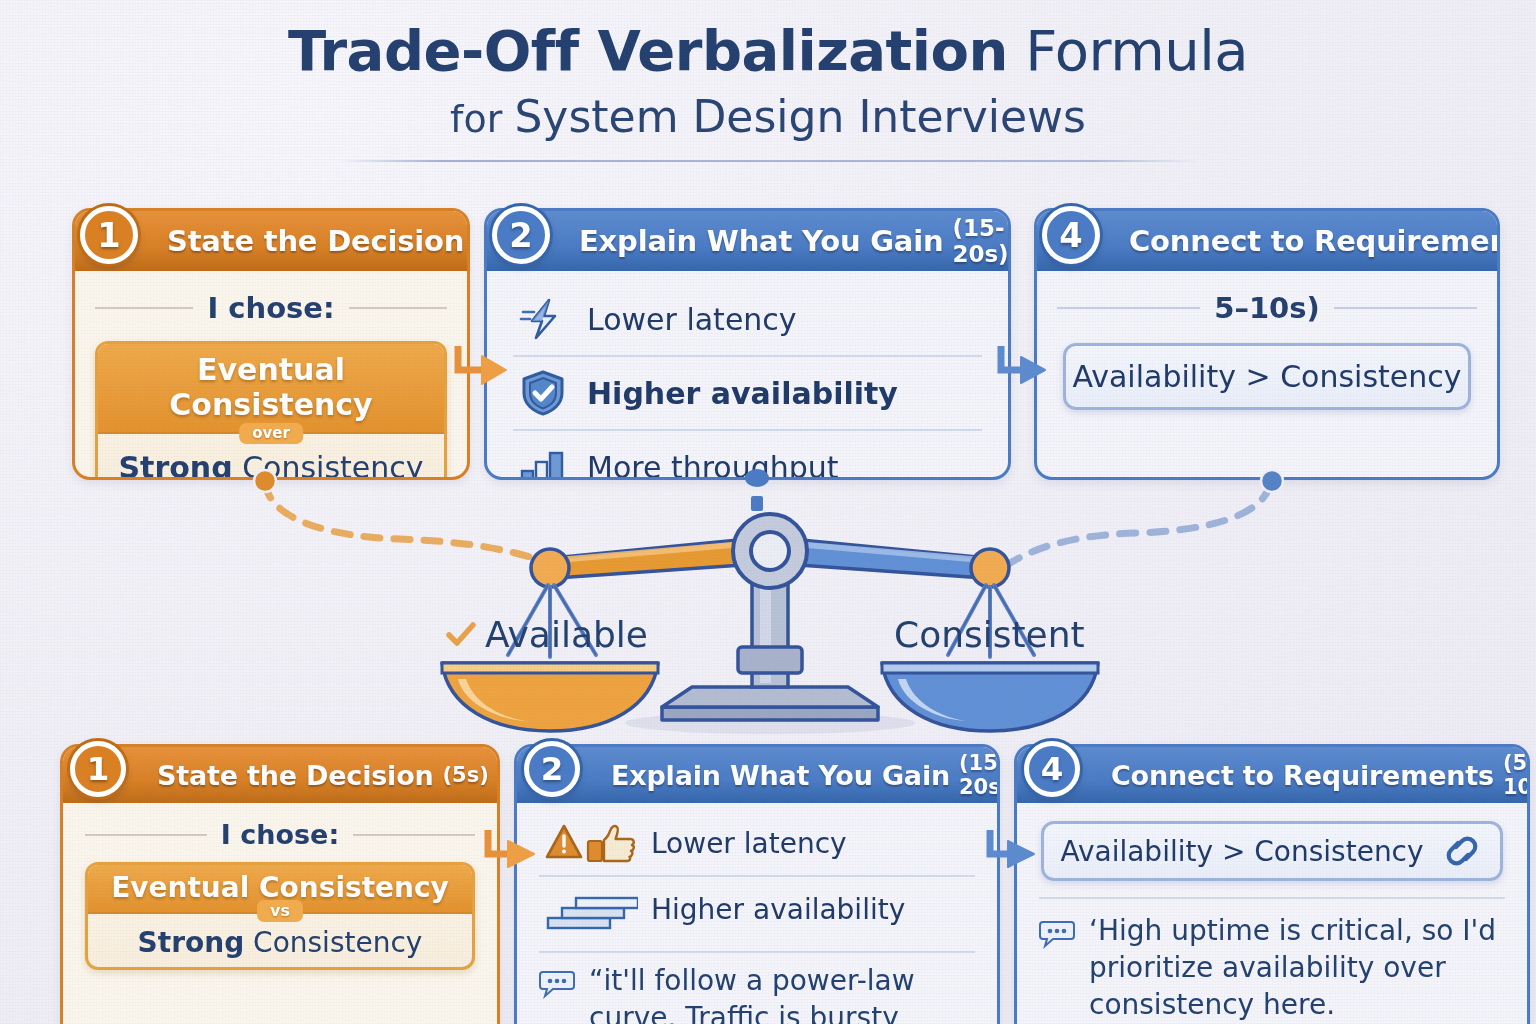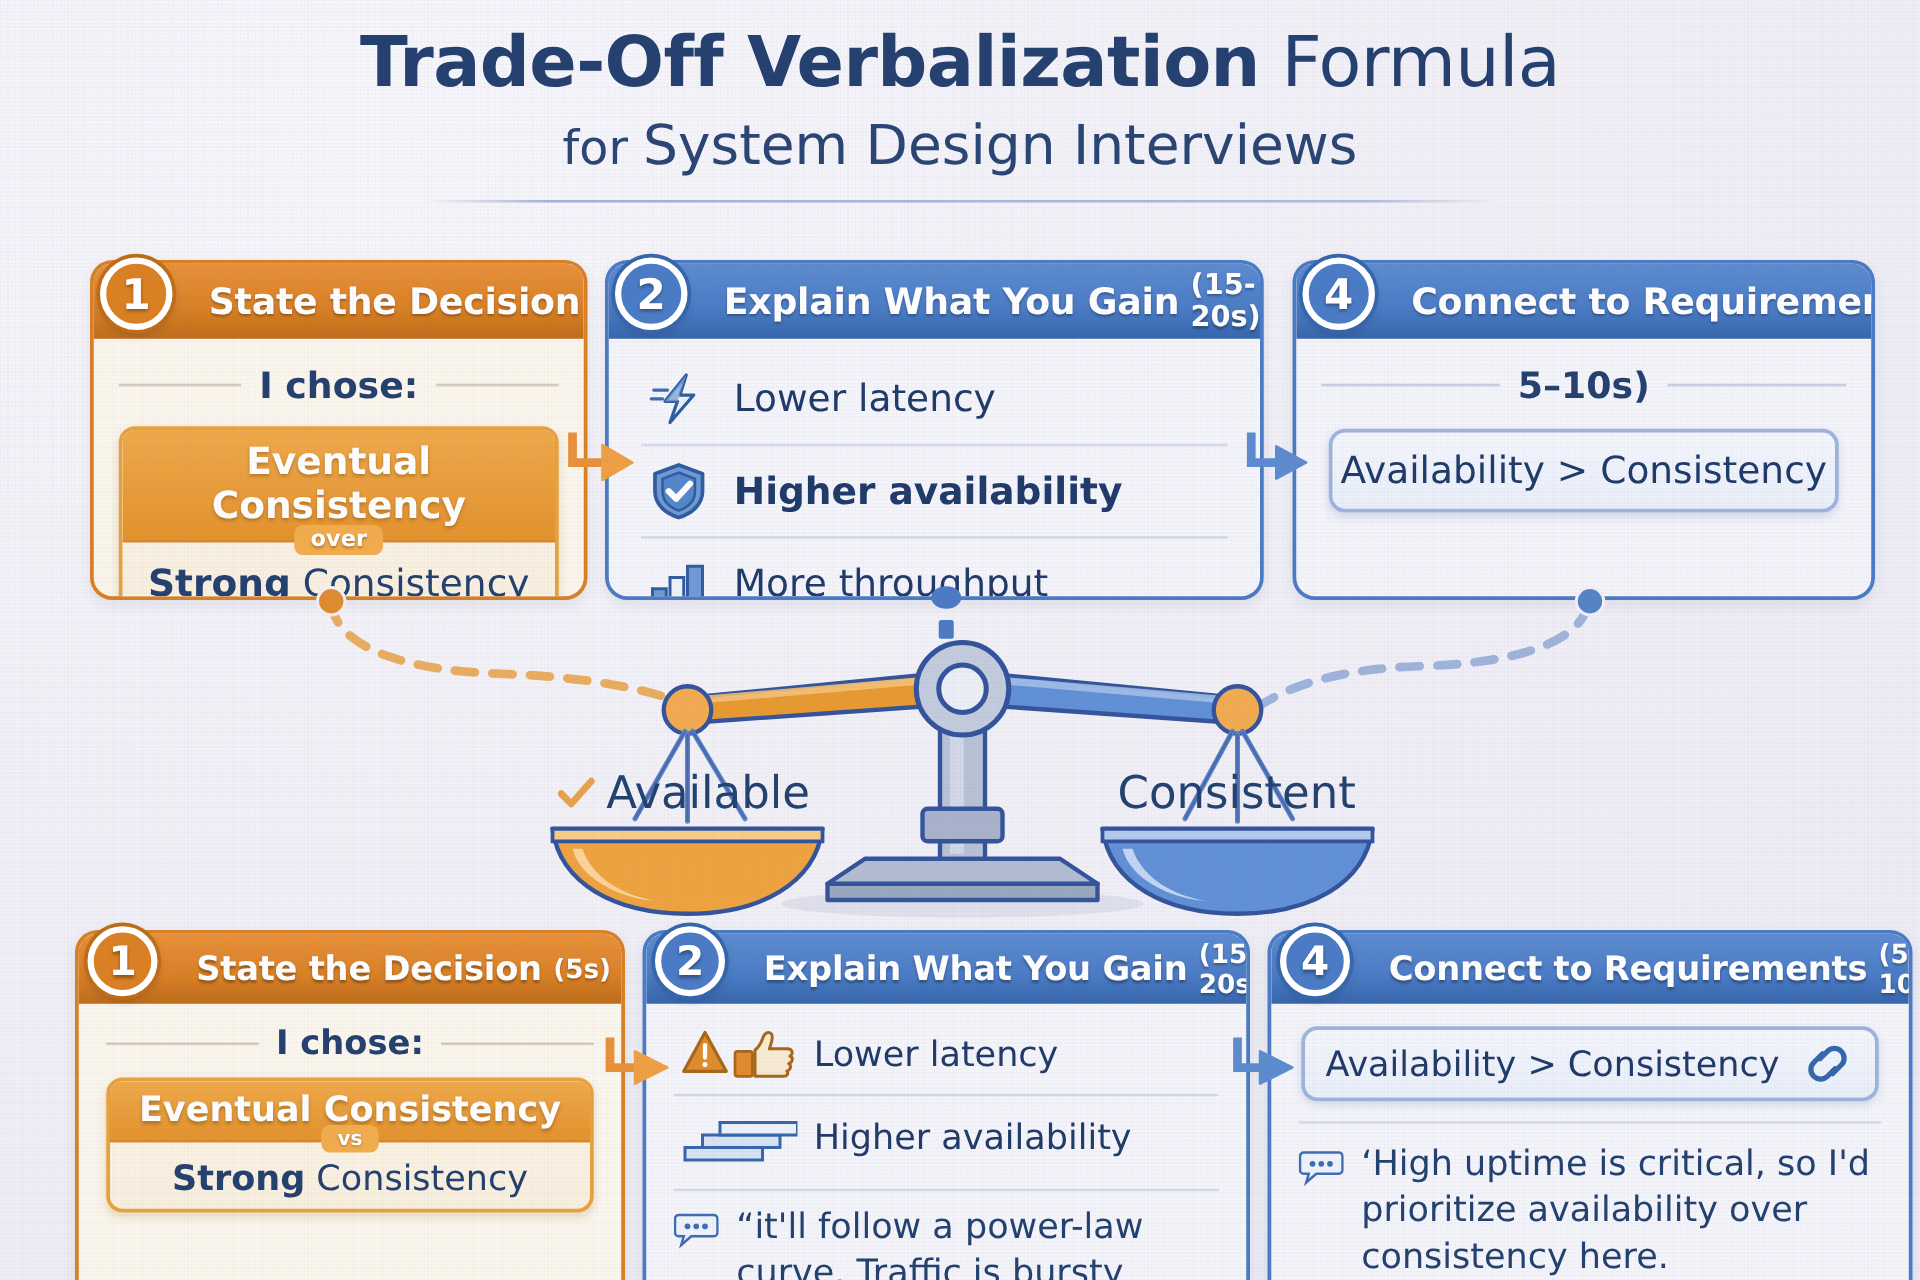--- a/index.html
+++ b/index.html
@@ -140,21 +140,21 @@
     padding: 8px 10px 10px;
     text-shadow: 0 2px 3px rgba(110,70,10,.45);
     font-family: "DejaVu Sans", sans-serif;
     border-bottom: 2px solid #d9882a;
     position: relative;
   }
   .decision .conj {
     position: absolute; left: 50%; bottom: -12px;
     transform: translateX(-50%);
     background: #f0ab4e; color: #fff;
-    font-size: 18px; font-weight: 700;
+    font-size: 15px; font-weight: 700;
     padding: 1px 13px 2px; border-radius: 7px;
     font-family: "DejaVu Sans", sans-serif;
     text-shadow: 0 1px 2px rgba(110,70,10,.5);
     z-index: 2;
   }
   .decision .bot {
     color: #24406e; text-align: center;
     font-size: 30px; padding: 16px 10px 10px;
     font-family: "DejaVu Sans", sans-serif;
   }

